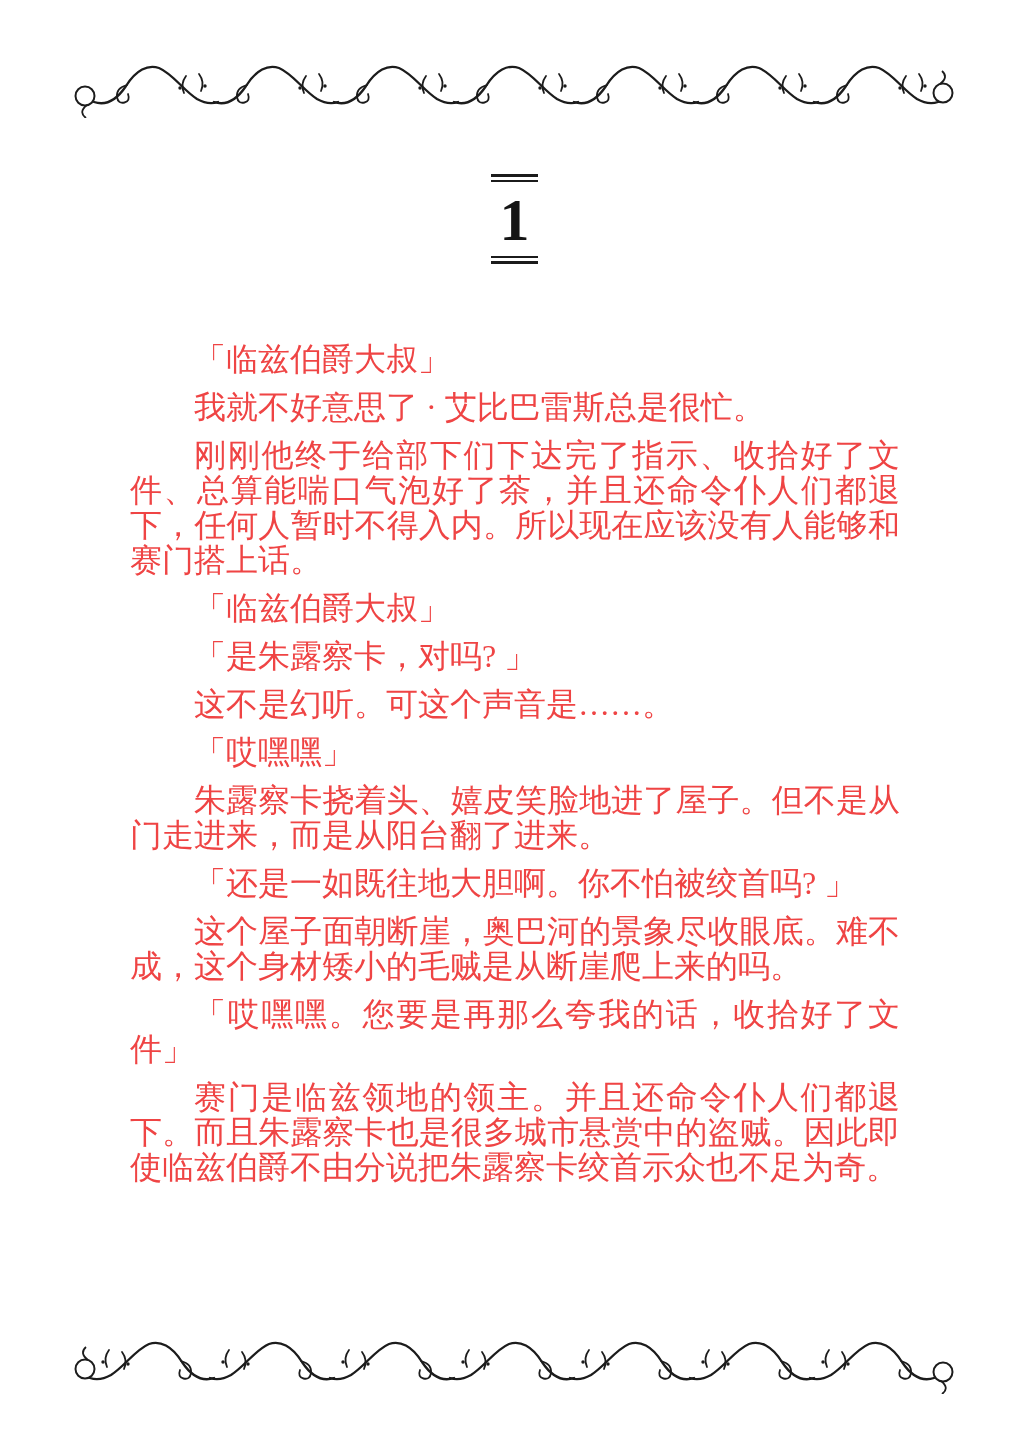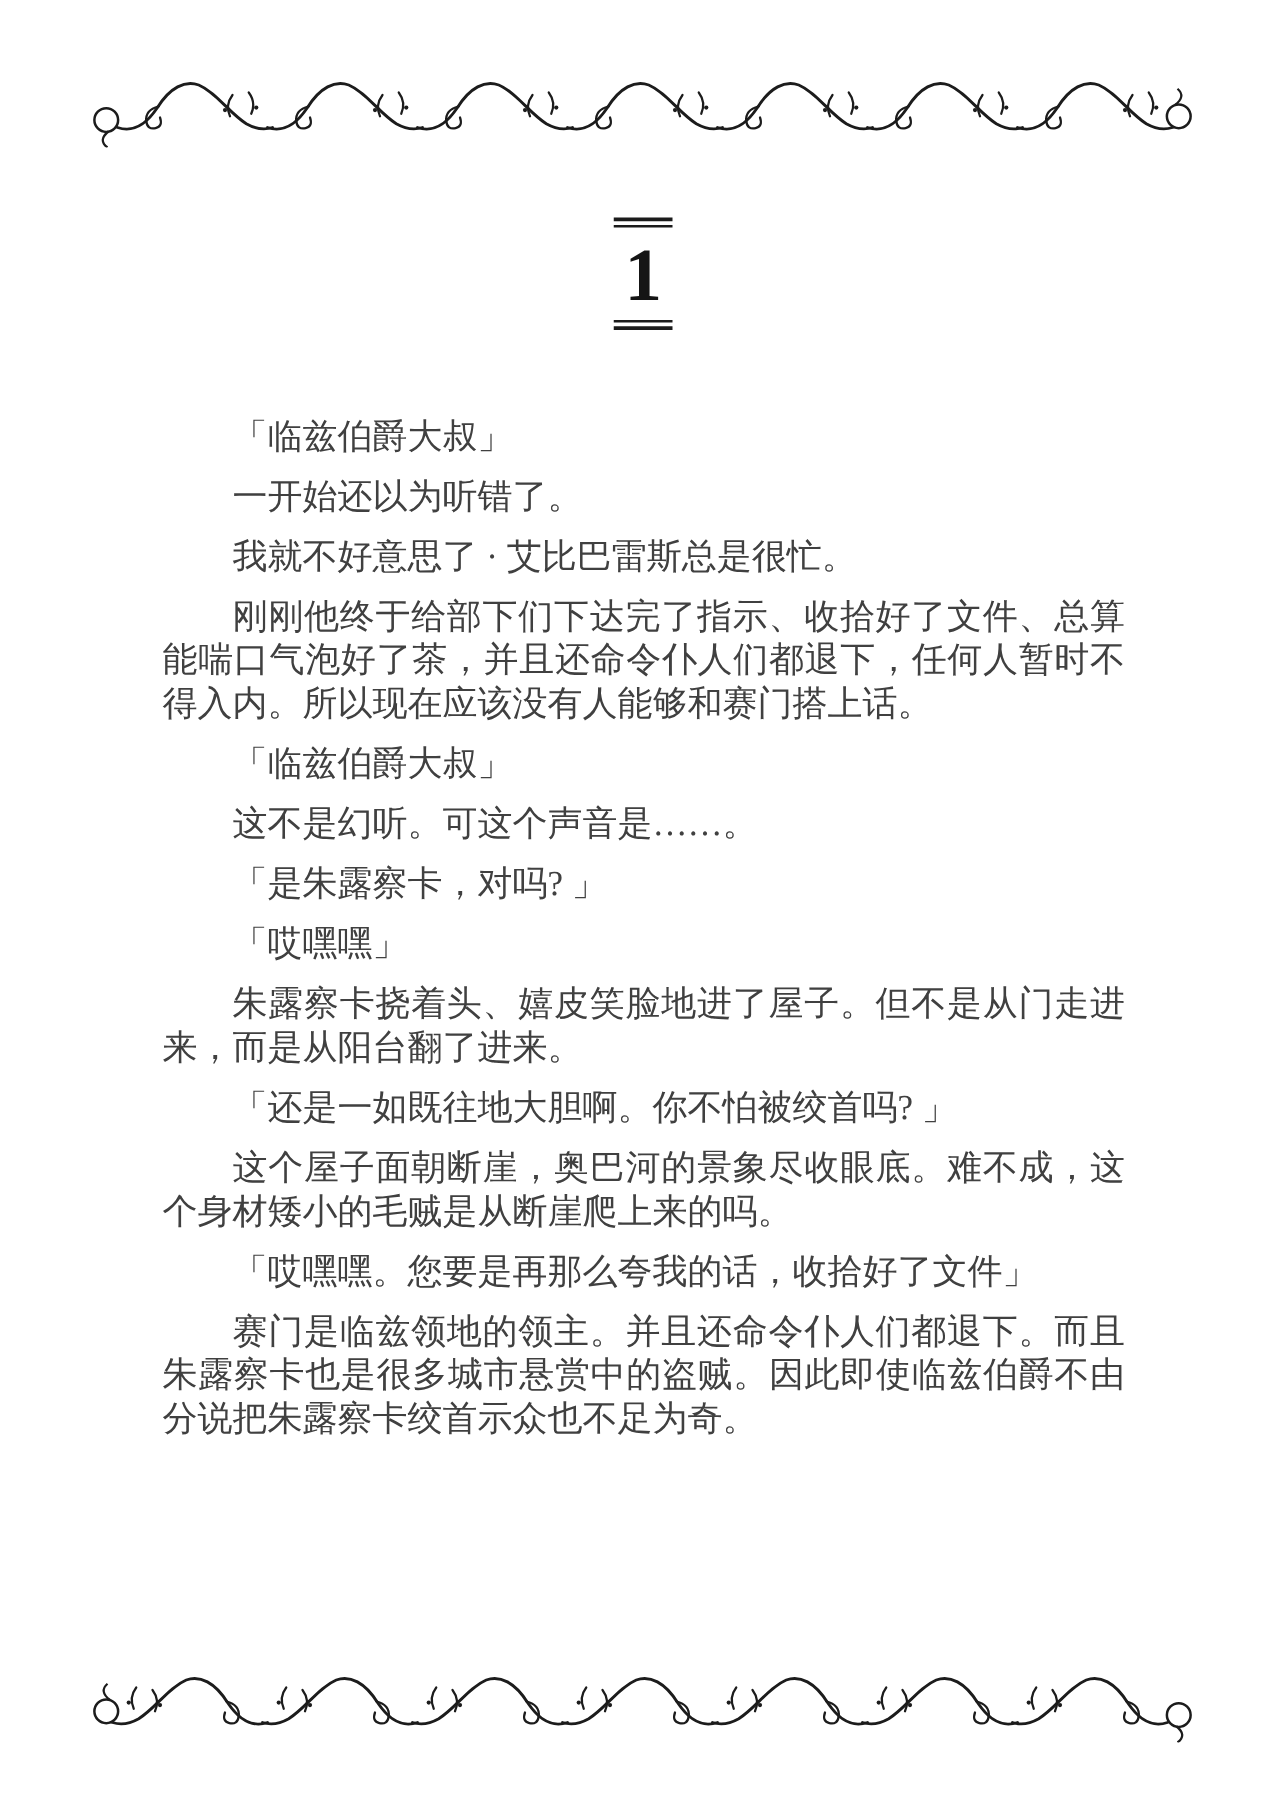--- a/index.html
+++ b/index.html
@@ -23,22 +23,22 @@
   }
   .rule { width:47px; height:8px; box-sizing:border-box; }
   .rule-top    { border-top:3px solid #1b1b1b; border-bottom:2px solid #1b1b1b; }
   .rule-bottom { border-top:2px solid #1b1b1b; border-bottom:3px solid #1b1b1b; }
   .chapter-num {
     font-size:60px; font-weight:700; line-height:0.9;
     margin:11px 0 9px; color:#151515; letter-spacing:0;
   }
 
   .body-text {
-    position:absolute; top:332px; left:130px; width:770px;
-    font-size:28px; line-height:35px; color:#404040;
+    position:absolute; top:342px; left:130px; width:770px;
+    font-size:32px; line-height:35px; color:#ef4444;
     text-align:justify; text-justify:inter-ideograph;
   }
   .body-text p { margin:0 0 13px 0; text-indent:2em; }
 </style>
 </head>
 <body>
 
 <div class="page">
 
   <div class="ornament top">
@@ -77,26 +77,25 @@
   </div>
 
   <div class="chapter">
     <div class="rule rule-top"></div>
     <div class="chapter-num">1</div>
     <div class="rule rule-bottom"></div>
   </div>
 
   <div class="body-text">
       <p>「临兹伯爵大叔」</p>
-      <p>一开始还以为听错了。</p>
       <p>我就不好意思了 · 艾比巴雷斯总是很忙。</p>
       <p>刚刚他终于给部下们下达完了指示、收拾好了文件、总算能喘口气泡好了茶，并且还命令仆人们都退下，任何人暂时不得入内。所以现在应该没有人能够和赛门搭上话。</p>
       <p>「临兹伯爵大叔」</p>
+      <p>「是朱露察卡，对吗? 」</p>
       <p>这不是幻听。可这个声音是……。</p>
-      <p>「是朱露察卡，对吗? 」</p>
       <p>「哎嘿嘿」</p>
       <p>朱露察卡挠着头、嬉皮笑脸地进了屋子。但不是从门走进来，而是从阳台翻了进来。</p>
       <p>「还是一如既往地大胆啊。你不怕被绞首吗? 」</p>
       <p>这个屋子面朝断崖，奥巴河的景象尽收眼底。难不成，这个身材矮小的毛贼是从断崖爬上来的吗。</p>
       <p>「哎嘿嘿。您要是再那么夸我的话，收拾好了文件」</p>
       <p>赛门是临兹领地的领主。并且还命令仆人们都退下。而且朱露察卡也是很多城市悬赏中的盗贼。因此即使临兹伯爵不由分说把朱露察卡绞首示众也不足为奇。</p>
     </div>
 
   <div class="ornament bottom">
     <svg viewBox="0 0 880 58">

